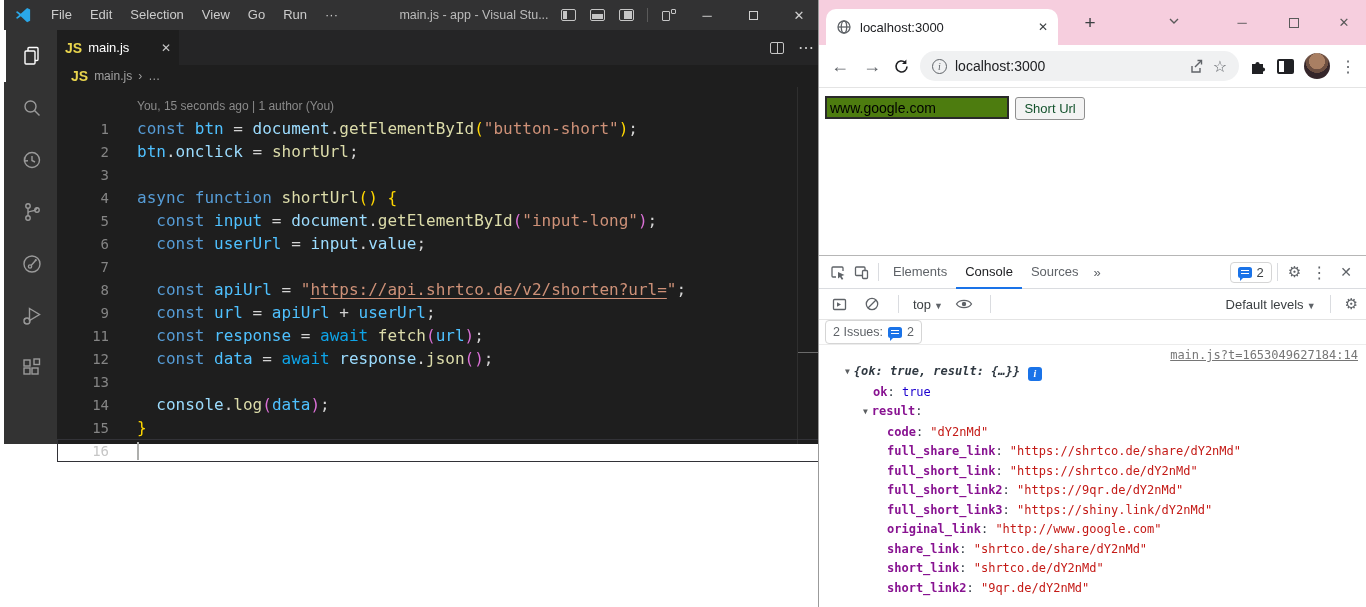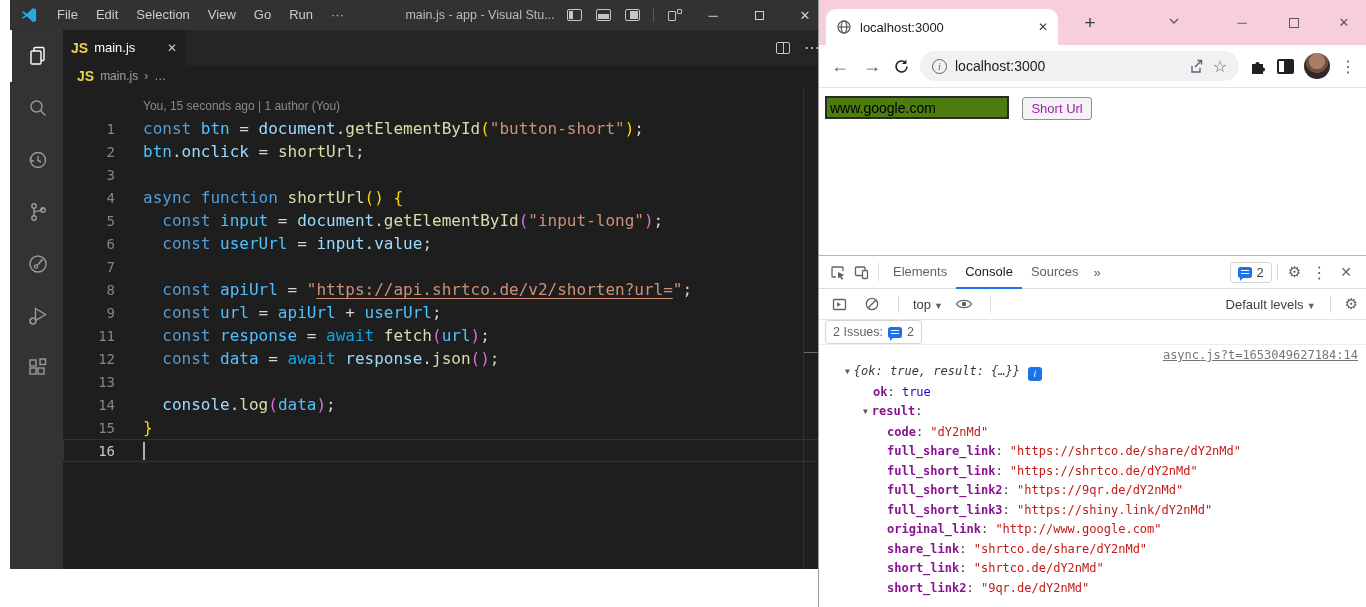--- a/index.html
+++ b/index.html
@@ -1,20 +1,20 @@
 <!DOCTYPE html>
 <html><head>
 <meta charset="utf-8">
 <style>
   * { margin:0; padding:0; box-sizing:border-box; }
   html,body { width:1366px; height:607px; overflow:hidden; font-family:"Liberation Sans",sans-serif; }
   #screen { position:relative; width:1366px; height:607px; background:#fff; }
 
   
-  .vscode { position:absolute; left:10px; top:0; width:818px; height:569px; background:#1e1e1e; }
+  .vscode { position:absolute; left:4px; top:0; width:818px; height:444px; background:#1e1e1e; }
   .vs-titlebar { position:relative; height:30px; background:#323233; color:#cccccc; font-size:13px; display:flex; align-items:center; }
   .vs-logo { width:18px; height:18px; margin:0 10px 0 10px; }
   .vs-menus { display:flex; align-items:center; }
   .vs-menu-item { padding:0 9px; line-height:30px; cursor:default; }
   .vs-title { position:absolute; left:360px; width:220px; text-align:center; color:#bbbbbb; font-size:12.5px; white-space:nowrap; }
   .vs-tb-right { position:absolute; right:0; top:0; height:30px; display:flex; align-items:center; }
   .layout-box { width:15px; height:12px; border:1px solid #c5c5c5; border-radius:2px; margin:0 7px; position:relative; }
   .layout-box .fill { position:absolute; background:#c5c5c5; }
   .lb-left .fill { left:1px; top:1px; bottom:1px; width:4px; }
   .lb-bottom .fill { left:1px; right:1px; bottom:1px; height:5px; }
@@ -73,21 +73,21 @@
   .url-pill { flex:1; height:30px; background:#f0f1f2; border-radius:15px; display:flex; align-items:center; padding:0 12px; gap:8px; min-width:0; }
   .url-text { font-size:14px; color:#202124; flex:1; white-space:nowrap; overflow:hidden; }
   .info-i { width:15px; height:15px; border:1.2px solid #5f6368; border-radius:50%; color:#5f6368; font-size:10px; display:flex; align-items:center; justify-content:center; font-family:"Liberation Serif",serif; font-style:italic; }
   .star { font-size:16px; color:#5f6368; }
   .sidepanel-icon { width:17px; height:15px; border:2px solid #202124; border-radius:2px; background:linear-gradient(to right,#fff 0 38%,#202124 38%); }
   .avatar { width:26px; height:26px; border-radius:50%; background:radial-gradient(circle at 50% 32%, #a97f63 0 36%, #6d4f41 37% 52%, #35262a 53%); }
   .kebab { color:#5f6368; font-size:16px; letter-spacing:0; }
 
   .c-page { padding:8px 6px; }
   .c-input { width:184px; height:23px; border:2px solid #2a2a2a; font-size:14px; padding:0 3px; font-family:"Liberation Sans",sans-serif; background:#4d7c0f; color:#000; }
-  .c-btn { margin-left:9px; height:23px; padding:0 8px; font-size:13px; color:#a21caf; background:#f3f3f3; border:1px solid #8f8f8f; border-radius:3px; font-family:"Liberation Sans",sans-serif; }
+  .c-btn { margin-left:2px; height:23px; padding:0 8px; font-size:13px; color:#14532d; background:#f3f3f3; border:1px solid #8f8f8f; border-radius:3px; font-family:"Liberation Sans",sans-serif; }
 
   
   .devtools { position:absolute; left:0; top:255px; right:0; bottom:0; background:#fff; border-top:1px solid #b6b6b6; }
   .dt-tabbar { height:33px; display:flex; align-items:center; border-bottom:1px solid #dadce0; color:#5f6368; font-size:13px; padding:0 6px; }
   .dt-icon { display:flex; align-items:center; justify-content:center; width:24px; height:24px; }
   .dt-icon svg { stroke:#5f6368; fill:none; stroke-width:1.3; }
   .dt-sep { width:1px; height:18px; background:#dadce0; margin:0 5px; }
   .dt-tab { padding:0 9px; line-height:31px; height:33px; }
   .dt-tab.active { color:#202124; border-bottom:2.5px solid #1a73e8; }
   .dt-more { padding:0 6px; font-size:13px; }
@@ -111,21 +111,21 @@
   .src-row { text-align:right; padding:3px 8px 0; }
   .src-link { color:#767676; text-decoration:underline; font-size:12px; }
   .con-row { line-height:19.5px; white-space:pre; position:relative; }
   .tri { display:inline-block; font-size:8px; color:#5b5e61; transform:translateY(-1px); margin-right:4px; }
   .c-preview { font-style:italic; color:#303942; }
   .c-key { color:#881391; font-weight:600; }
   .c-colon { color:#303942; }
   .v-str { color:#c41a16; }
   .v-bool { color:#1c00cf; }
   .info-badge { display:inline-flex; align-items:center; justify-content:center; width:14px; height:14px; background:#1a73e8; border-radius:3px; color:#fff; font-size:10px; font-style:italic; font-family:"Liberation Serif",serif; margin-left:8px; vertical-align:-2px; }
-  .pl-preview { padding-left:26px; }
+  .pl-preview { padding-left:26px;font-weight:bold; }
   .pl-2 { padding-left:54px; }
   .pl-expand { padding-left:44px; }
   .pl-3 { padding-left:68px; }
 </style>
 </head>
 <body>
 
 <div id="screen">
 
   <div class="vscode">
@@ -380,21 +380,21 @@
       <div class="issues-row">
         <span class="issues-pill">
           <span>2 Issues:</span>
           <span class="chat-icon"></span>
           <span>2</span>
         </span>
       </div>
 
       <div class="console-area">
         <div class="src-row">
-          <span class="src-link">async.js?t=1653049627184:14</span>
+          <span class="src-link">main.js?t=1653049627184:14</span>
         </div>
         <div id="console-rows">
             <div class="con-row pl-preview"><span class="tri">▼</span><span class="c-preview">{ok: true, result: {…}}</span><span class="info-badge">i</span></div>
             <div class="con-row pl-2"><span class="c-key">ok</span><span class="c-colon">: </span><span class="v-bool">true</span></div>
             <div class="con-row pl-expand"><span class="tri">▼</span><span class="c-key">result</span><span class="c-colon">:</span></div>
             <div class="con-row pl-3"><span class="c-key">code</span><span class="c-colon">: </span><span class="v-str">"dY2nMd"</span></div>
             <div class="con-row pl-3"><span class="c-key">full_share_link</span><span class="c-colon">: </span><span class="v-str">"https://shrtco.de/share/dY2nMd"</span></div>
             <div class="con-row pl-3"><span class="c-key">full_short_link</span><span class="c-colon">: </span><span class="v-str">"https://shrtco.de/dY2nMd"</span></div>
             <div class="con-row pl-3"><span class="c-key">full_short_link2</span><span class="c-colon">: </span><span class="v-str">"https://9qr.de/dY2nMd"</span></div>
             <div class="con-row pl-3"><span class="c-key">full_short_link3</span><span class="c-colon">: </span><span class="v-str">"https://shiny.link/dY2nMd"</span></div>

